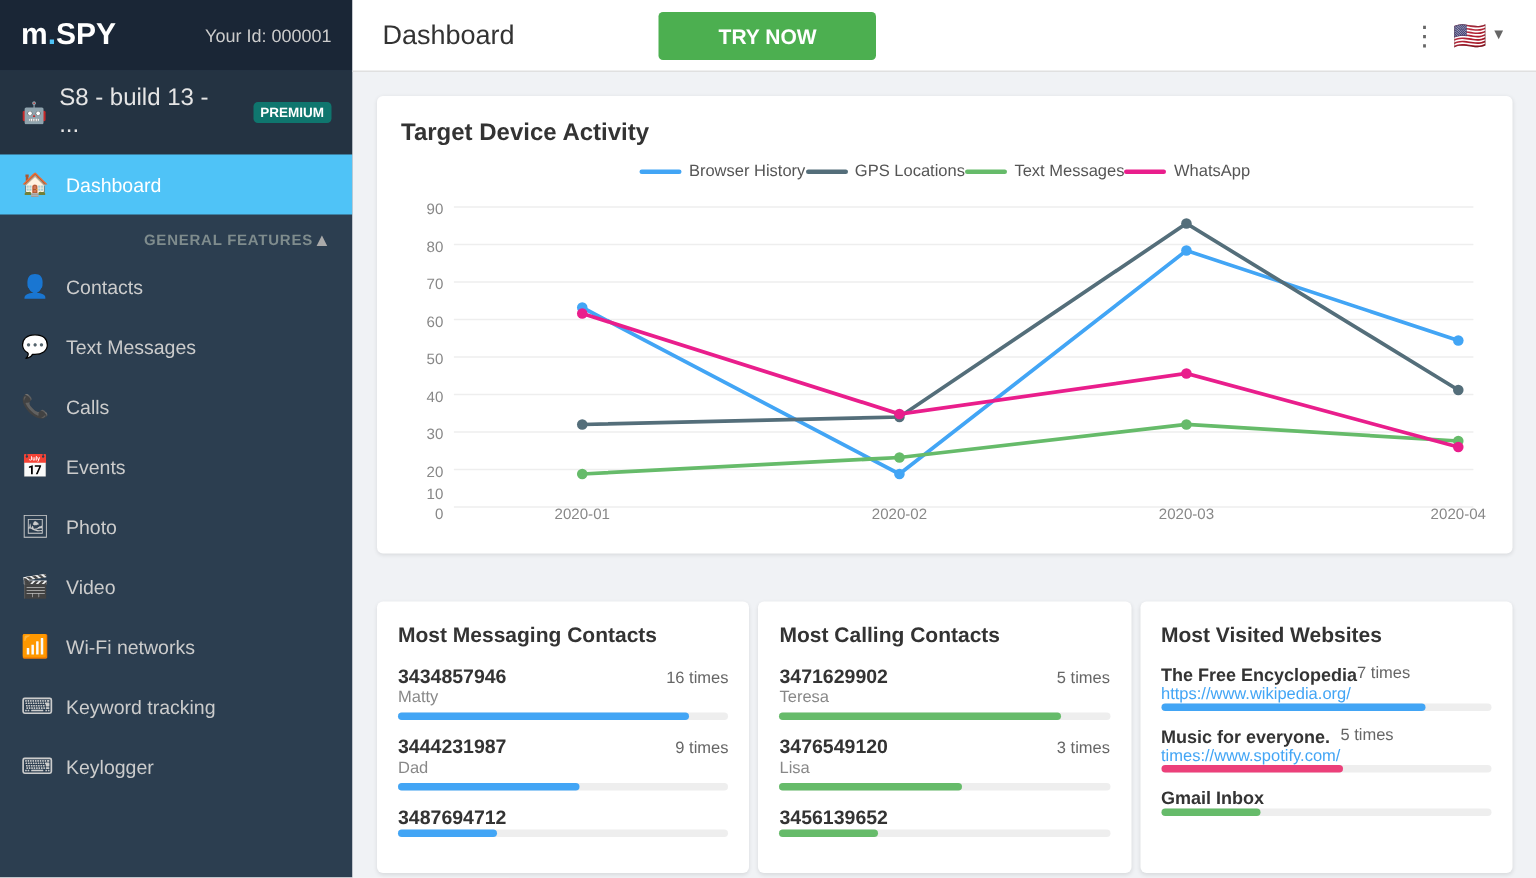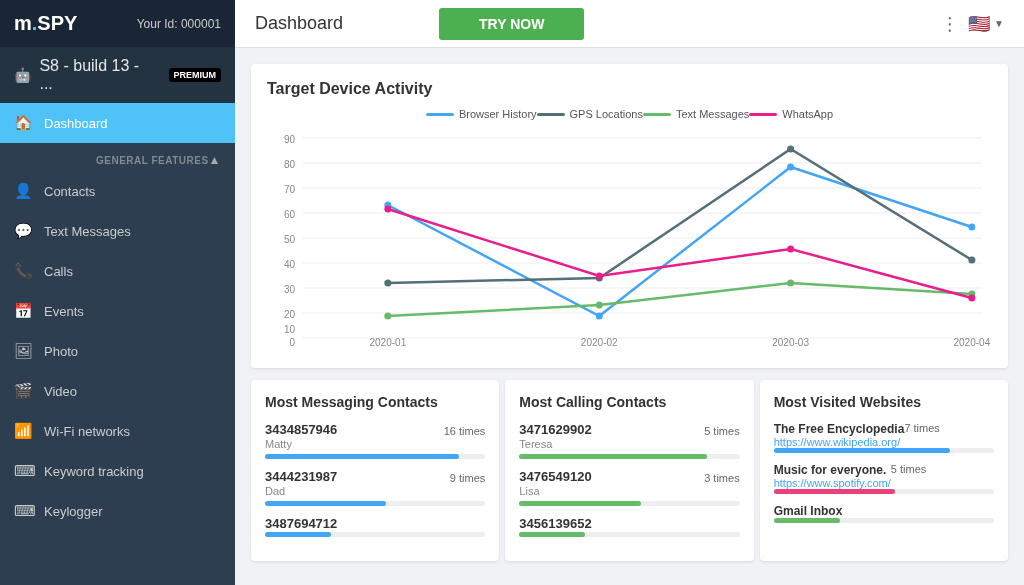--- a/index.html
+++ b/index.html
@@ -36,21 +36,21 @@
     .device-bar {
       background: #243342;
       padding: 10px 14px;
       display: flex;
       align-items: center;
       gap: 8px;
     }
     .device-icon { color: #aaa; font-size: 14px; }
     .device-name { color: #e5e5e5; font-size: 16px; }
     .premium-badge {
-      background: #000000;
+      background: #0f766e;
       color: #fff;
       font-size: 9px;
       font-weight: bold;
       padding: 2px 5px;
       border-radius: 3px;
       margin-left: 4px;
     }
     .nav-item {
       display: flex;
       align-items: center;
@@ -124,21 +124,21 @@
       padding: 16px;
       overflow-y: auto;
       flex: 1;
     }
 
     
     .chart-card {
       background: #fff;
       border-radius: 4px;
       padding: 16px;
-      margin-bottom: 12px;
+      margin-bottom: 32px;
       box-shadow: 0 1px 3px rgba(0,0,0,0.1);
     }
     .chart-title {
       font-size: 16px;
       font-weight: bold;
       color: #333;
       margin-bottom: 10px;
     }
     .chart-legend {
       display: flex;
@@ -479,21 +479,21 @@
           <div class="progress-bar-wrap">
             <div class="progress-bar-fill bar-blue" style="width:80%"></div>
           </div>
         </div>
 
         <div class="website-item">
           <div style="display:flex;justify-content:flex-start;align-items:flex-start">
             <div>
               <div class="website-name">Music for everyone.</div>
               <div class="website-url">
-                <span>https://www.spotify.com/</span>
+                <span>times://www.spotify.com/</span>
               </div>
             </div>
             <span class="website-times">5 times</span>
           </div>
           <div class="progress-bar-wrap">
             <div class="progress-bar-fill bar-pink" style="width:55%"></div>
           </div>
         </div>
 
         <div class="website-item">

